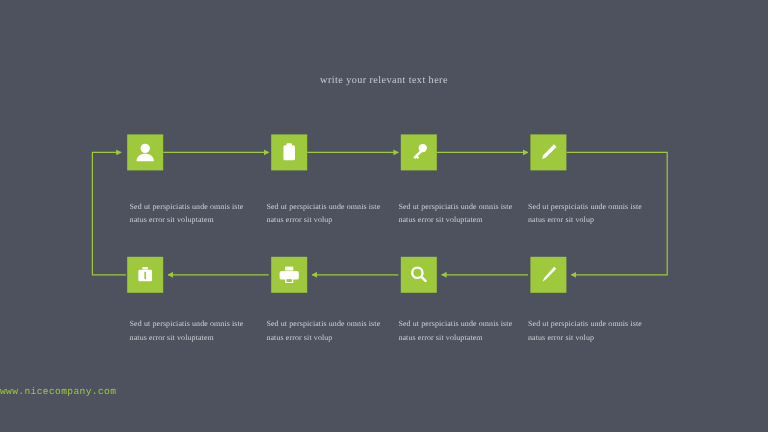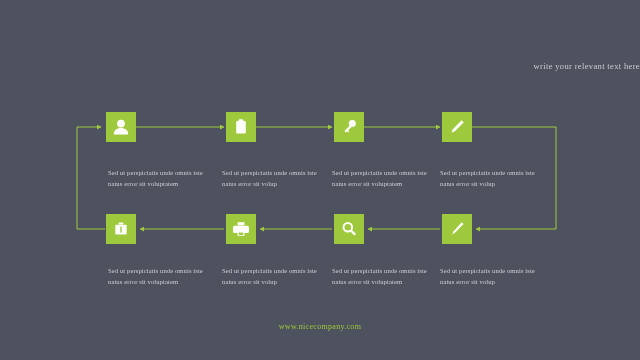--- a/index.html
+++ b/index.html
@@ -9,34 +9,34 @@
     font-family:"Liberation Serif",serif;
     overflow:hidden;
     position:relative;
   }
   #stage{position:absolute;inset:0;}
 
   .svg-layer{position:absolute;left:0;top:0;width:640px;height:360px;}
 
   .headline{
     position:absolute;top:61px;left:0;width:640px;
-    text-align:right;
+    text-align:center;
     font-size:8.5px;
     letter-spacing:.35px;
     color:#c9ccd2;
     font-family:"Liberation Serif",serif;
   }
 
   .footer{
     position:absolute;top:322px;left:0;width:640px;
-    text-align:center;
+    text-align:left;
     font-size:8px;
     letter-spacing:.3px;
     color:#9fc93c;
-    font-family:Liberation Serif, serif;
+    font-family:Liberation Mono, monospace;
   }
 
   .node{position:absolute;width:30px;height:30px;background:#9fc93c;}
   .node svg{display:block;width:30px;height:30px;}
 
   .caption{
     position:absolute;
     width:106px;
     font-size:6.6px;
     line-height:10.5px;

